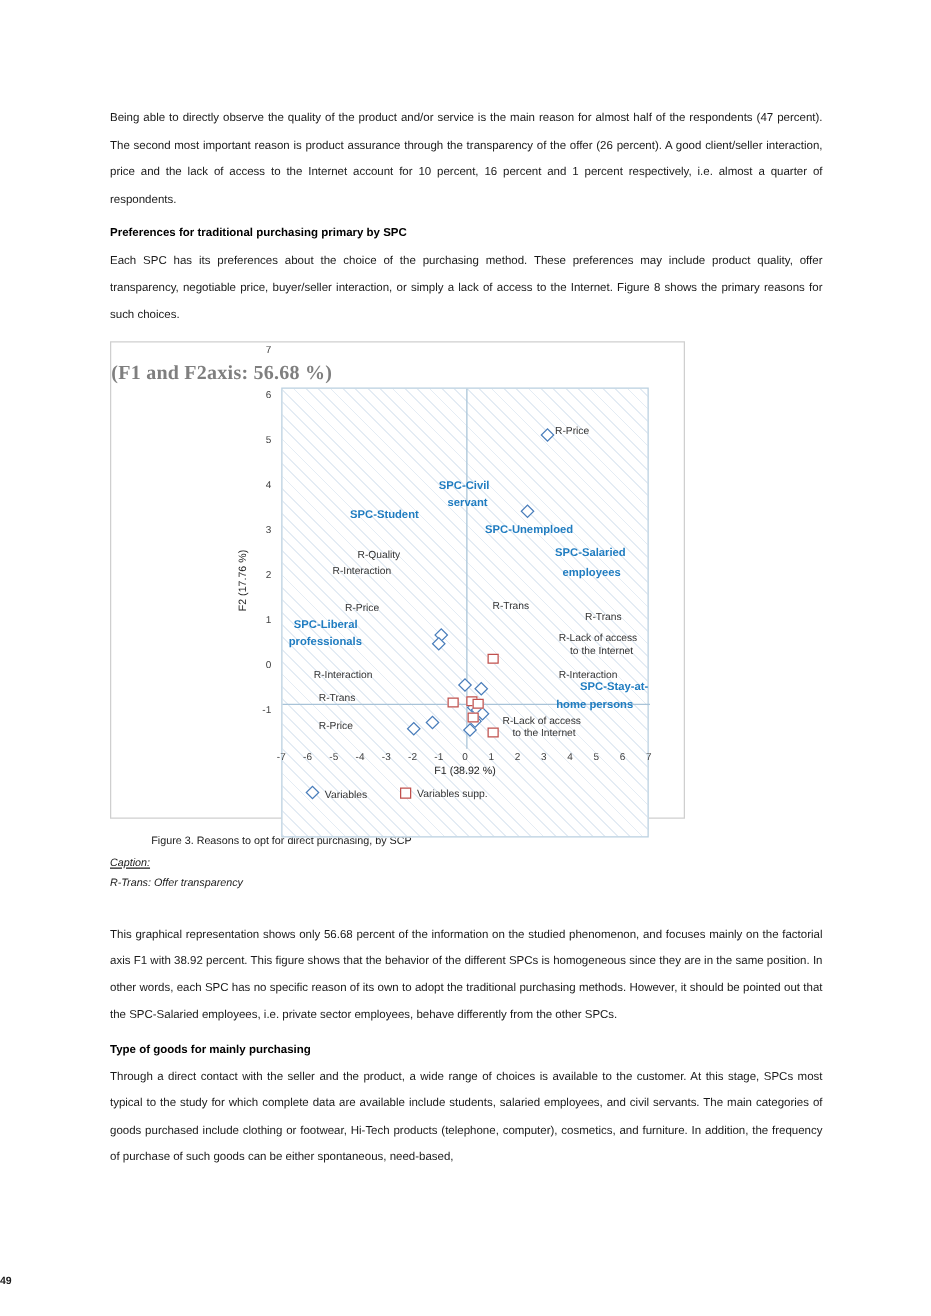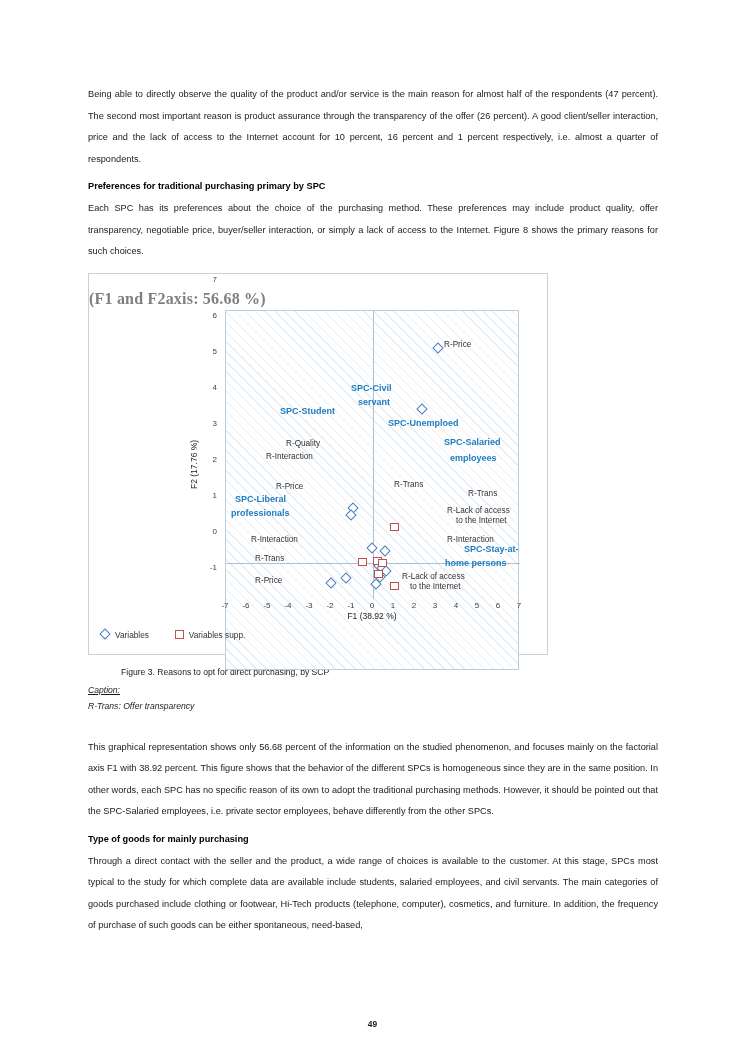--- a/index.html
+++ b/index.html
@@ -132,20 +132,21 @@
     font-weight: bold;
     color: #1f7cc0;
     white-space: nowrap;
     line-height: 11px;
   }
   .legend {
     position: absolute;
     left: 0;
     width: 458px;
     bottom: 14px;
+    text-align: center;
     font-size: 8.3px;
     color: #333;
   }
   .legend span.item {
     display: inline-block;
     margin: 0 12px;
   }
   .legend .gl-d {
     display: inline-block;
     width: 6px; height: 6px;
@@ -182,21 +183,20 @@
     font-size: 8.6px;
     margin-top: 6px;
     font-style: italic;
     color: #1a1a1a;
   }
   .page-number {
     position: absolute;
     bottom: 24px;
     left: 0;
     width: 745px;
-    text-align: center;
     font-size: 8.4px;
     font-weight: bold;
     color: #1a1a1a;
   }
 </style>
 </head>
 <body>
 
 <div class="page">
   <div class="content">

